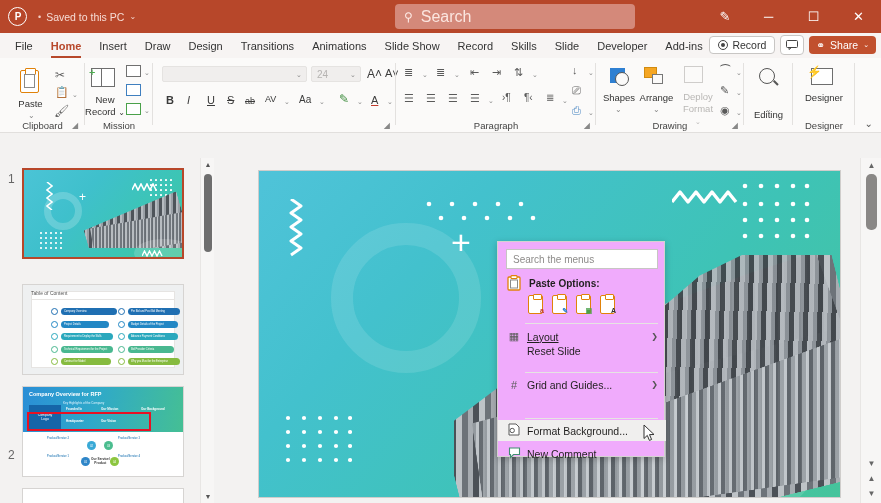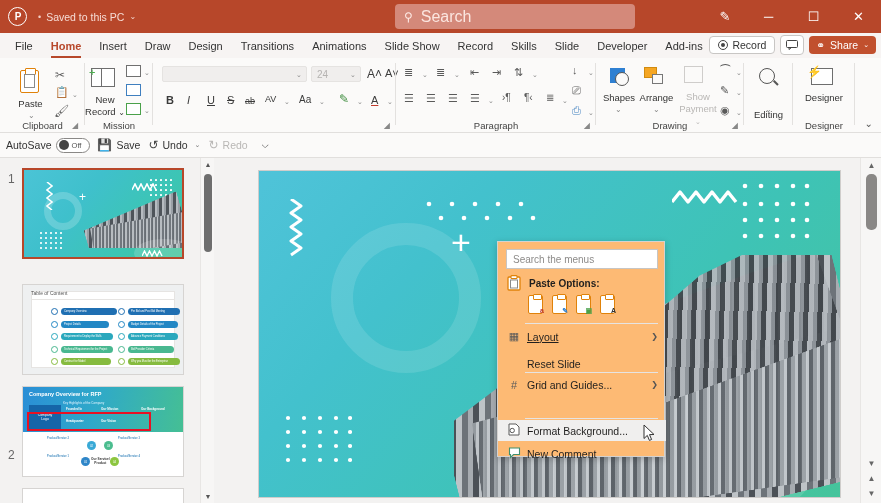--- a/index.html
+++ b/index.html
@@ -228,21 +228,21 @@
     position: absolute; top: 158px; right: 0; width: 21px; bottom: 0;
     background: #f7f6f5; border-left: 1px solid #e8e6e4;
   }
   .rs-arrow { position:absolute; left:0; width:21px; height:15px;
     display:flex; align-items:center; justify-content:center; font-size:8px; color:#666; }
   .rs-thumb { position:absolute; left:5px; width:11px; border-radius:5px; background:#8a8886; }
 
   
   .ctxmenu {
     position: absolute; left: 497px; top: 241px; width: 168px; height: 216px;
-    background: #fdba74; border: 1px solid #d4d2d0;
+    background: #f0abfc; border: 1px solid #d4d2d0;
     box-shadow: 0 2px 7px rgba(0,0,0,.22); z-index: 40;
   }
   .ctx-search {
     position:absolute; left:8px; top:7px; width:152px; height:20px;
     border:1px solid #c7c5c3; background:#fff; display:flex; align-items:center;
     padding-left: 6px;
   }
   .ctx-search span { font-size:10px; color:#8d8b89; }
   .ctx-paste-label {
     position:absolute; left:31px; top:36px; font-size:10px; font-weight:bold; color:#201f1e;
@@ -440,22 +440,22 @@
       <div class="big-btn" style="left:3px; top:34px; width:40px">Shapes</div>
       <div class="caret" style="left:19px; top:47px; font-size:8px">⌄</div>
 
       <div style="position:absolute;left:48px;top:9px;width:13px;height:11px;background:#f5a623;border:1px solid #d18b10"></div>
       <div style="position:absolute;left:56px;top:16px;width:11px;height:10px;background:#fbfaf9;border:1.4px solid #777"></div>
       <div class="big-btn" style="left:38px; top:34px; width:45px">Arrange</div>
       <div class="caret" style="left:57px; top:47px; font-size:8px">⌄</div>
 
       <div style="position:absolute;left:88px;top:8px;width:19px;height:17px;border:1.4px solid #cfcdcb"></div>
       <div class="big-btn" style="left:83px; top:33px; width:38px; color:#b9b7b5; line-height:1.25">
-        <div>Show</div>
-        <div><span>Payment</span> <span style="font-size:7px">⌄</span></div>
+        <div>Deploy</div>
+        <div><span>Format</span> <span style="font-size:7px">⌄</span></div>
       </div>
 
       <div class="small-icon" style="left:124px; top:6px; font-size:11px">⏜</div>
       <div class="caret" style="left:140px; top:11px">⌄</div>
       <div class="small-icon" style="left:124px; top:26px; font-size:11px">✎</div>
       <div class="caret" style="left:140px; top:31px">⌄</div>
       <div class="small-icon" style="left:124px; top:46px; font-size:11px">◉</div>
       <div class="caret" style="left:140px; top:51px">⌄</div>
 
       <div class="rgroup-label">Drawing</div>
@@ -475,43 +475,20 @@
       <div style="position:absolute;left:18px;top:10px;width:22px;height:17px;background:#fff;border:1.6px solid #6e6e6e"></div>
       <div style="position:absolute;left:14px;top:7px;color:#e8a33d;font-size:12px">⚡</div>
       <div class="big-btn" style="left:2px; top:34px; width:58px">Designer</div>
       <div class="rgroup-label">Designer</div>
       <div class="rgroup-sep" style="left:61px"></div>
     </div>
 
     <div style="position:absolute; right:8px; bottom:3px; font-size:10px; color:#555">⌄</div>
   </div>
 
-  <div class="qat">
-    <div class="qat-item">
-      <span>AutoSave</span>
-      <span class="toggle">
-        <span class="toggle-knob"></span>
-        <span class="toggle-lbl">Off</span>
-      </span>
-    </div>
-    <div class="qat-item">
-      <span style="color:#b4009e; font-size:12px">💾</span>
-      <span>Save</span>
-    </div>
-    <div class="qat-item">
-      <span style="font-size:12px; color:#444">↺</span>
-      <span>Undo</span>
-      <span style="font-size:7px; color:#777; margin-left:3px">⌄</span>
-    </div>
-    <div class="qat-item dimmed">
-      <span style="font-size:12px">↻</span>
-      <span>Redo</span>
-    </div>
-    <div class="qat-item" style="margin-left:6px; font-size:9px; color:#555">⌵</div>
-  </div>
 
   <div class="slidepanel">
 
     <div class="thumb-num" style="top:14px">1</div>
     <div class="thumb selected" style="top:10px; height:91px">
       <div class="t1-bg"></div>
       <div class="t1-ring" style="left:20px; top:22px; width:38px; height:38px"></div>
       <div class="t1-plus" style="left:55px; top:20px; font-size:12px">+</div>
       <div class="zigzag" style="left:22px; top:12px">
         <svg width="7" height="28" viewBox="0 0 7 28">
@@ -824,21 +801,21 @@
     </div>
 
     <div class="ctx-div" style="top:81px"></div>
 
     <div class="ctx-item" style="top:84px">
       <span class="ci-icon">▦</span>
       <span class="ci-lbl underlined">Layout</span>
       <span class="ci-arrow">❯</span>
     </div>
 
-    <div class="ctx-item" style="top:111px">
+    <div class="ctx-item" style="top:98px">
       <span class="ci-lbl">Reset Slide</span>
     </div>
 
     <div class="ctx-div" style="top:130px"></div>
 
     <div class="ctx-item" style="top:132px">
       <span class="ci-icon">#</span>
       <span class="ci-lbl">Grid and Guides...</span>
       <span class="ci-arrow">❯</span>
     </div>

